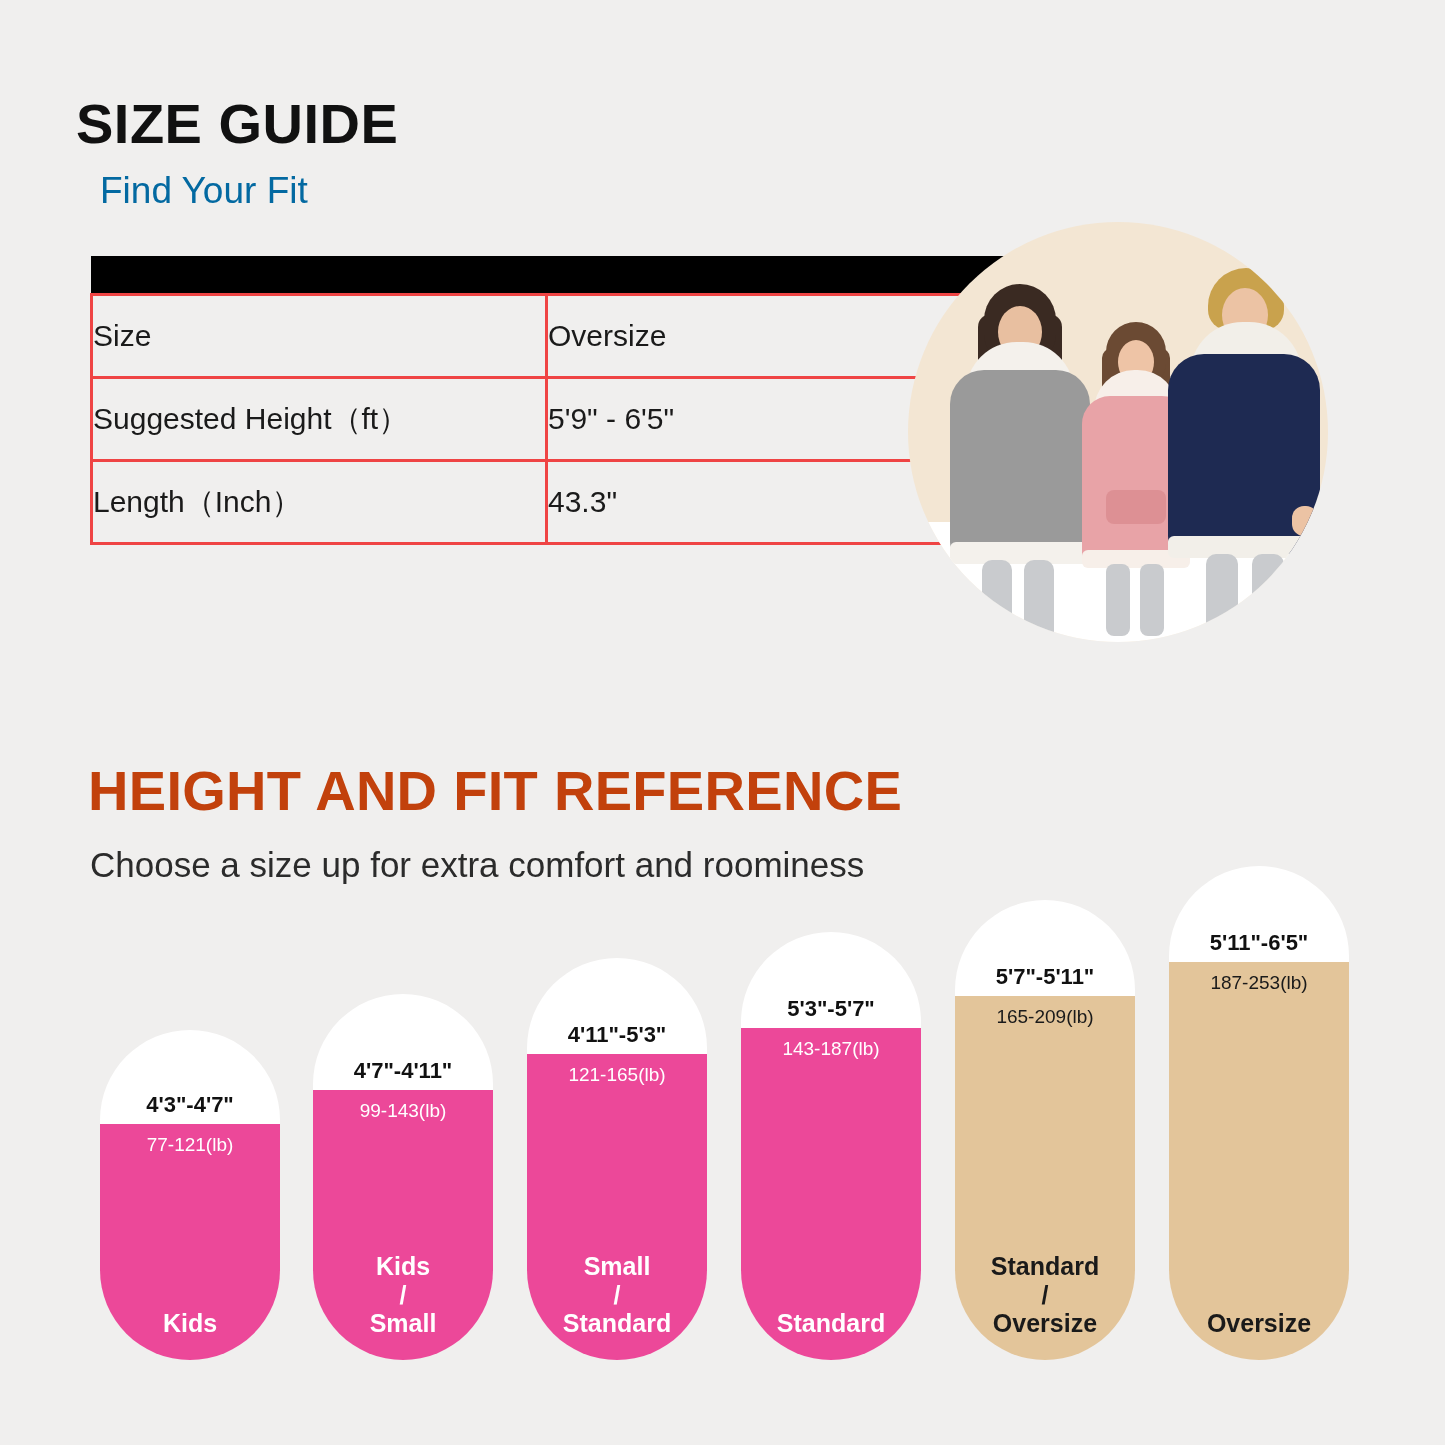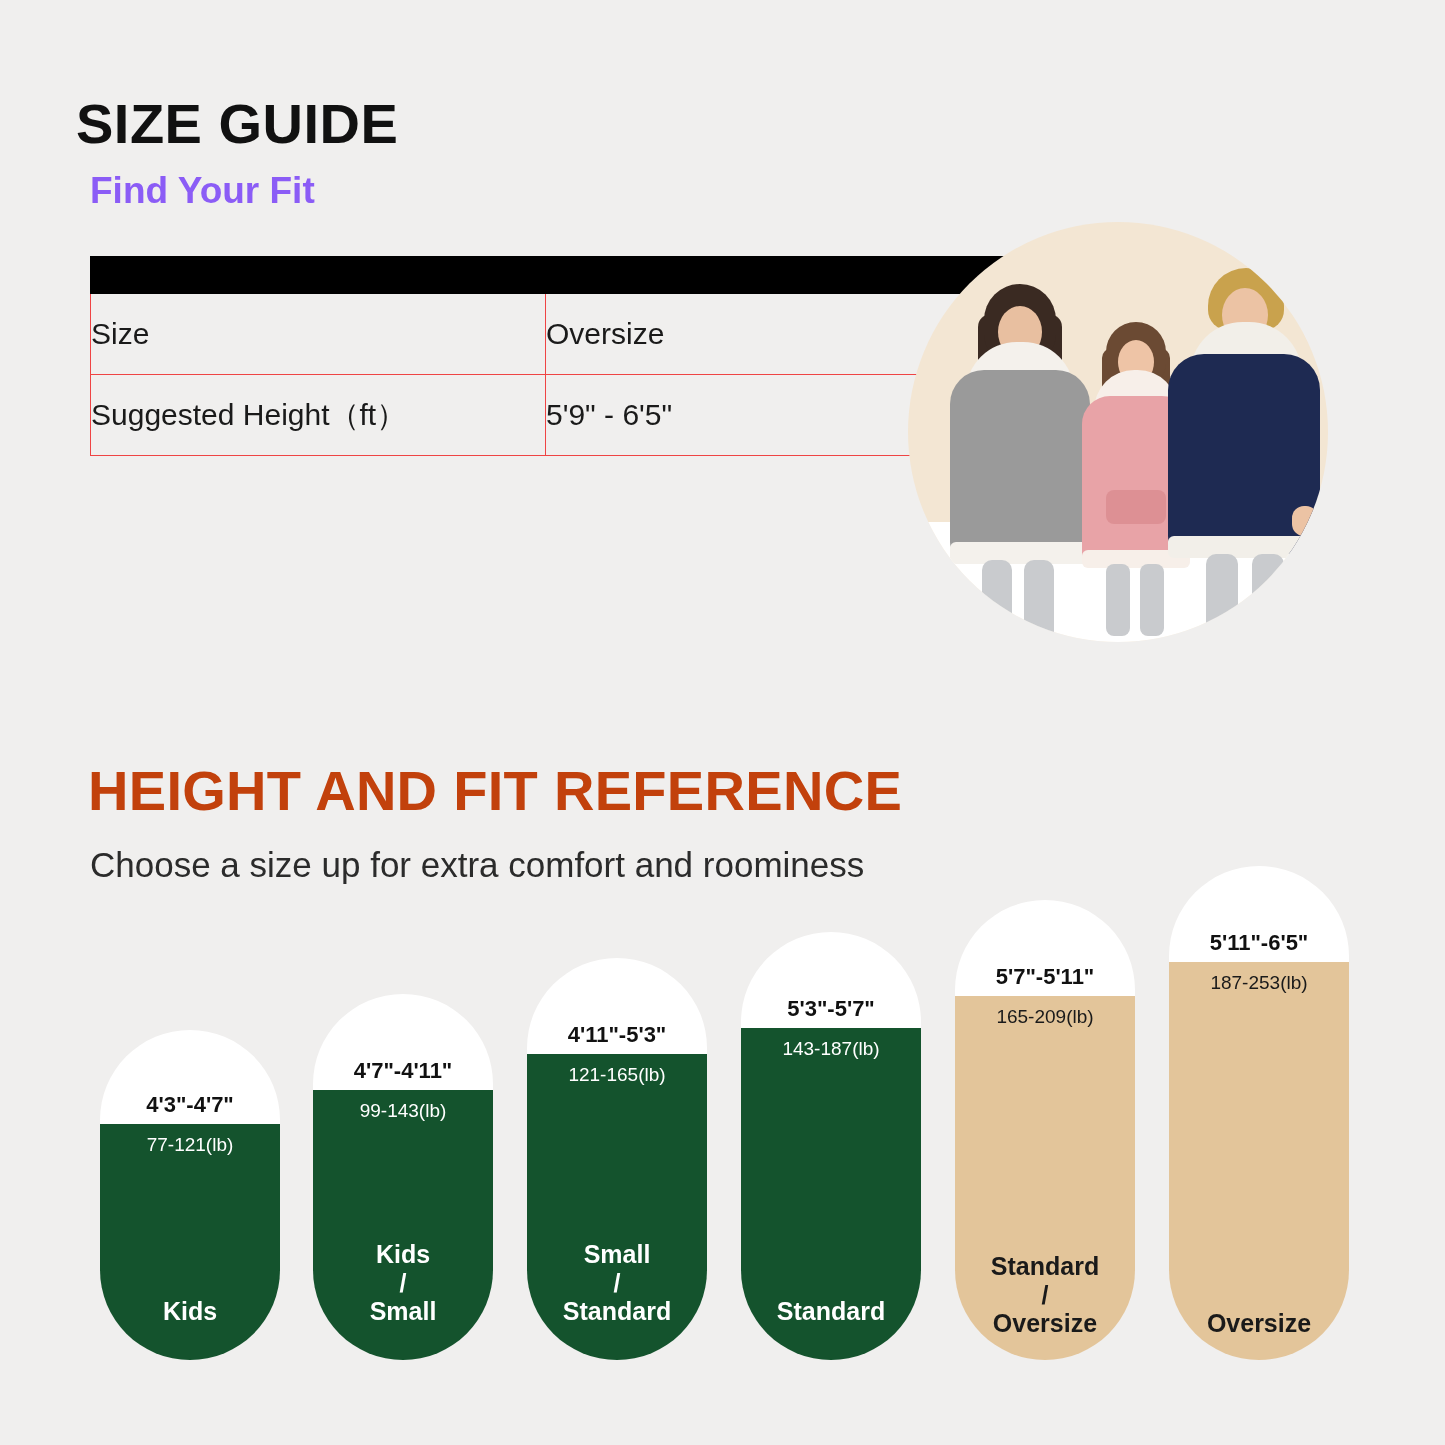--- a/index.html
+++ b/index.html
@@ -28,40 +28,40 @@
     left: 76px;
     top: 96px;
     font-size: 56px;
     font-weight: bold;
     letter-spacing: 0.5px;
     line-height: 1;
     color: #111111;
   }
   .title-sub {
     position: absolute;
-    left: 90px;
+    left: 100px;
     top: 170px;
     font-size: 37px;
-    font-weight: bold;
-    color: #8b5cf6;
+    font-weight: normal;
+    color: #0369a1;
   }
 
   
   .size-table {
     position: absolute;
     left: 90px;
     top: 256px;
     width: 1010px;
     border-collapse: collapse;
     table-layout: fixed;
     background: transparent;
   }
   .size-table th,
   .size-table td {
-    border: 1px solid #ef4444;
+    border: 3px solid #ef4444;
     padding: 0;
     text-align: left;
     vertical-align: middle;
   }
   .size-table thead th {
     background: #000000;
     height: 36px;
     border: 1px solid #000000;
   }
   .size-table td {
@@ -186,21 +186,21 @@
   }
   .pill .lower {
     flex: 1;
     width: 100%;
     display: flex;
     flex-direction: column;
     align-items: center;
     box-sizing: border-box;
     padding-top: 10px;
   }
-  .pill.dark .lower { background: #14532d; color: #ffffff; gap: 12px; }
+  .pill.dark .lower { background: #ec4899; color: #ffffff; }
   .pill.tan .lower { background: #e3c59a; color: #1a1a1a; }
   .pill .h-range {
     font-size: 22px;
     font-weight: bold;
     color: #111111;
     white-space: nowrap;
   }
   .pill .w-range {
     font-size: 19px;
     font-weight: normal;
@@ -238,20 +238,24 @@
     </thead>
     <tbody>
       <tr>
         <td class="cell-pad-l">Size</td>
         <td class="cell-pad-r">Oversize</td>
       </tr>
       <tr>
         <td class="cell-pad-l">Suggested Height（ft）</td>
         <td class="cell-pad-r">5'9" - 6'5"</td>
       </tr>
+      <tr>
+        <td class="cell-pad-l">Length（Inch）</td>
+        <td class="cell-pad-r">43.3"</td>
+      </tr>
     </tbody>
   </table>
 
   <div class="photo-circle">
     <div class="floor"></div>
 
     <div class="person p1">
       <div class="hair2"></div>
         <div class="hair3"></div>
       <div class="hair"></div>

